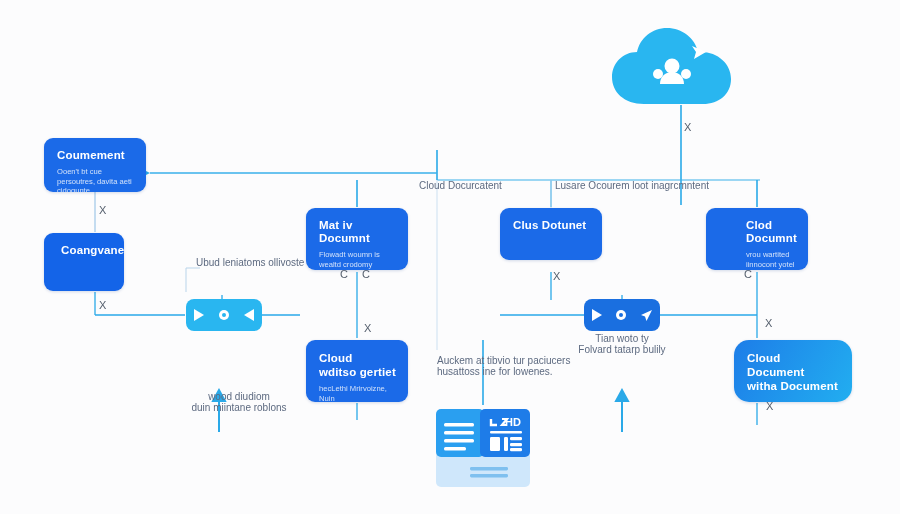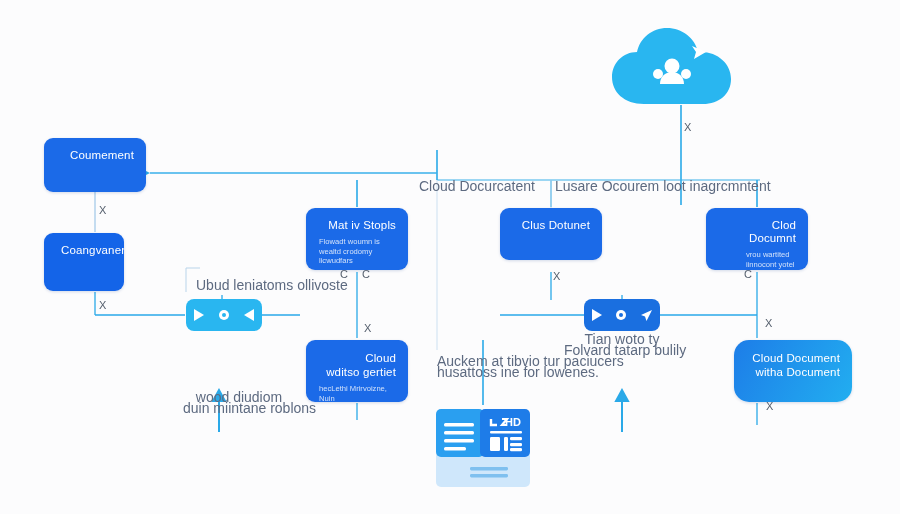--- a/index.html
+++ b/index.html
@@ -20,27 +20,26 @@
   .node {
     position: absolute;
     border-radius: 9px;
     padding: 11px 12px 10px 13px;
     color: #ffffff;
     overflow: hidden;
     box-shadow: 0 1px 3px rgba(20,60,140,0.18);
   }
   .node .title {
     font-size: 11.5px;
-    font-weight: normal;
+    font-weight: bold;
     line-height: 13px;
     letter-spacing: 0.15px;
     margin-bottom: 5px;
     filter: blur(0.35px);
     color: #ffffff;
-    text-align: right;
   }
   .node .title.two { line-height: 14px; }
   .node .desc {
     font-size: 7.6px;
     line-height: 9.5px;
     color: rgba(255,255,255,0.80);
     filter: blur(0.45px);
   }
   .n-blue   { background: #1b6ae8; }
   .n-blue2  { background: #1464e8; }
@@ -58,21 +57,21 @@
 
   
   .docicon { position: absolute; }
 
   
   .cloud { position: absolute; }
 
   
   .cap {
     position: absolute;
-    font-size: 14px;
+    font-size: 10px;
     line-height: 10.5px;
     color: #5d6a80;
     filter: blur(0.4px);
     white-space: pre;
   }
   .cap.c { text-align: center; }
 
   
   .xmark {
     position: absolute;
@@ -155,28 +154,30 @@
       <circle cx="64" cy="44" r="7.5" fill="#ffffff"></circle>
       <path d="M52 62 C52 54 58 50 64 50 C70 50 76 54 76 62 Z" fill="#ffffff"></path>
       <circle cx="50" cy="52" r="5" fill="#ffffff"></circle>
       <circle cx="78" cy="52" r="5" fill="#ffffff"></circle>
       <path d="M84 24 L98 30 L86 37 L88 30 Z" fill="#ffffff"></path>
     </svg>
   </div>
 
   <div class="node n-blue" style="left:44px; top:138px; width:102px; height:54px;">
     <div class="title">Coumement</div>
+    <div class="desc">Ooen't bt cue persoutres,
+davita aeti cidogunte.</div>
   </div>
 
   <div class="node n-blue2" style="left:44px; top:233px; width:80px; height:58px;padding-left:17px;">
     <div class="title">Coangvanent</div>
   </div>
 
   <div class="node n-blue" style="left:306px; top:208px; width:102px; height:62px;">
-    <div class="title">Mat iv Stopls</div>
+    <div class="title">Mat iv Documnt</div>
     <div class="desc">Flowadt woumn is wealtd
 crodomy licwudfars</div>
   </div>
 
   <div class="node n-blue" style="left:500px; top:208px; width:102px; height:52px;">
     <div class="title">Clus Dotunet</div>
   </div>
 
   <div class="node n-blue" style="left:706px; top:208px; width:102px; height:62px;padding-left:40px;">
     <div class="title">Clod Documnt</div>
@@ -255,21 +256,21 @@
         <path d="M68 12 L73 12 L68 18 L73 18" stroke="#fff" stroke-width="2.2" fill="none"></path>
         <rect x="36" y="60" width="38" height="3.4" rx="1.4" fill="#7fc0ef"></rect>
         <rect x="36" y="67" width="38" height="3.4" rx="1.4" fill="#7fc0ef"></rect>
       </g>
       <text x="79" y="19" font-family="Liberation Sans, sans-serif" font-size="11" font-weight="bold" fill="#ffffff" text-anchor="middle">HD</text>
     </svg>
   </div>
 
   <div class="cap" style="left:419px; top:181px;">Cloud Docurcatent</div>
   <div class="cap" style="left:555px; top:181px;">Lusare Ocourem loot inagrcmntent</div>
-  <div class="cap" style="left:196px; top:280px;">Ubud leniatoms ollivoste</div>
+  <div class="cap" style="left:196px; top:258px;">Ubud leniatoms ollivoste</div>
   <div class="cap c" style="left:183px; top:352px; width:112px;margin-top:40px;">wood diudiom
 duin miintane roblons</div>
   <div class="cap" style="left:437px; top:356px;">Auckem at tibvio tur paciucers
 husattoss ine for lowenes.</div>
   <div class="cap c" style="left:564px; top:334px; width:116px;">Tian woto ty
 Folvard tatarp bulily</div>
 
   <div class="xmark" style="left:99px;  top:204px;">X</div>
   <div class="xmark" style="left:99px;  top:299px;">X</div>
   <div class="xmark" style="left:684px; top:121px;">X</div>

